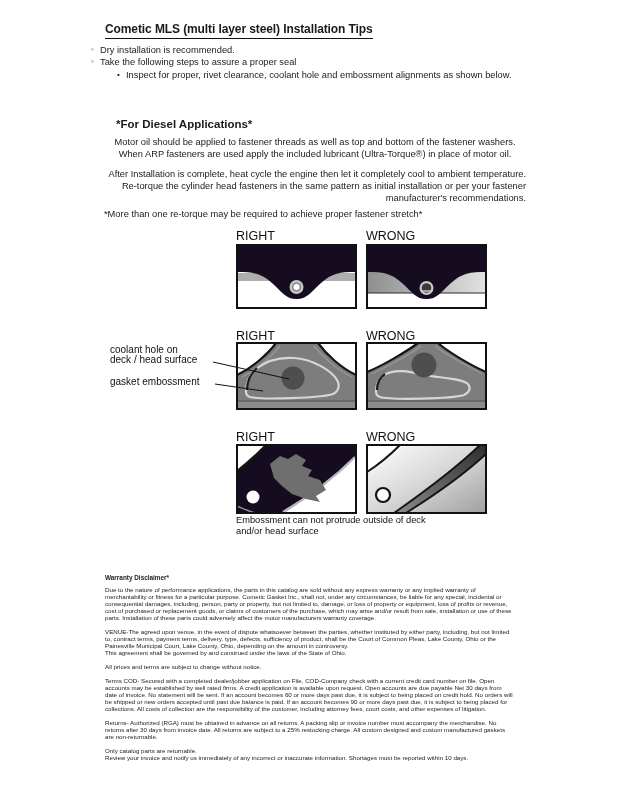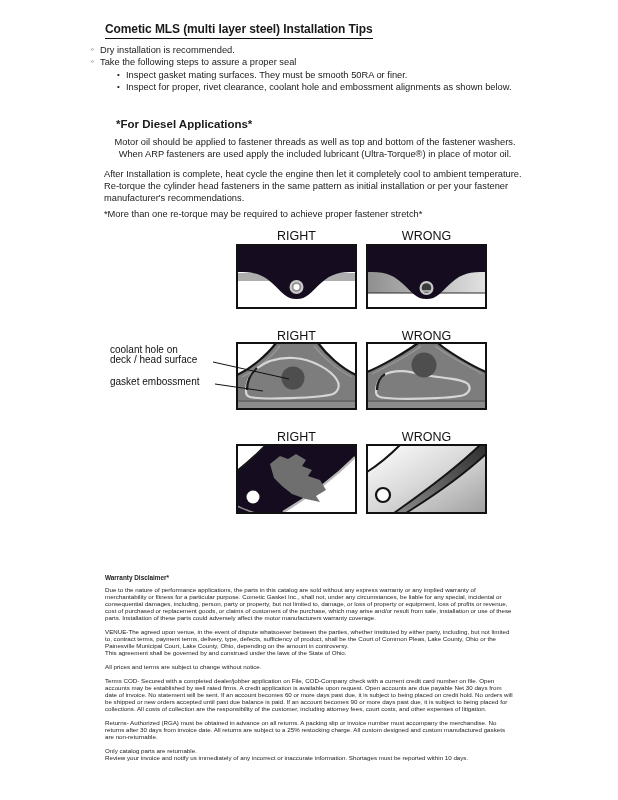--- a/index.html
+++ b/index.html
@@ -12,43 +12,42 @@
     left:105px;top:22px;font-size:12px;font-weight:bold;letter-spacing:-0.1px;
     border-bottom:1.6px solid #111;padding-bottom:2px;white-space:nowrap;
   }
   .bullets{left:91px;top:44px;font-size:9.3px;line-height:12.4px;}
   .bullet-row{white-space:nowrap;}
   .bullet-row .m{display:inline-block;width:9px;font-size:8px;vertical-align:top;line-height:12.4px;}
   .bullet-row.sub{padding-left:26px;}
   .diesel-heading{left:104px;top:118px;font-size:11.5px;font-weight:bold;margin-left:12px;}
   .para{left:104px;width:422px;font-size:9.3px;line-height:12px;}
   .p1{top:136px;text-align:center;}
-  .p2{top:168px;}
+  .p2{top:168px;text-align:right;}
   .p3{top:208px;}
-  .dlabel{font-size:12.5px;color:#111;text-align:center;width:121px;white-space:nowrap;}
+  .dlabel{font-size:12.5px;color:#111;text-align:left;width:121px;white-space:nowrap;}
   .dbox{width:121px;height:65px;}
   .caption{font-size:9.3px;color:#111;white-space:pre-line;line-height:11px;}
   .side-label{font-size:10px;line-height:10px;color:#111;}
   .disclaimer{left:105px;top:574px;width:408px;font-size:6.2px;line-height:7px;color:#222;}
   .disclaimer .dh{font-weight:bold;margin:0 0 5px 0;font-size:6.4px;}
   .disclaimer p{margin:0 0 7px 0;white-space:pre-line;}
   .pagenum{left:388px;top:760px;font-size:18px;color:#222;letter-spacing:0.2px;margin-top:48px;}
   svg{display:block;}
 </style>
 </head>
 <body>
 
 <div class="page">
 
   <div class="abs title">Cometic MLS (multi layer steel) Installation Tips</div>
 
   <div class="abs bullets">
     <div class="bullet-row"><span class="m">◦</span><span>Dry installation is recommended.</span></div>
     <div class="bullet-row"><span class="m">◦</span><span>Take the following steps to assure a proper seal</span></div>
-    <div class="bullet-row sub"><span class="m">•</span><span>Inspect gasket mating surfaces.  They must be smooth 50RA or finer.</span></div>
     <div class="bullet-row sub"><span class="m">•</span><span>Inspect for proper, rivet clearance, coolant hole and embossment alignments as shown below.</span></div>
   </div>
 
   <div class="abs diesel-heading">*For Diesel Applications*</div>
   <div class="abs para p1">Motor oil should be applied to fastener threads as well as top and bottom of the fastener washers. When ARP fasteners are used apply the included lubricant (Ultra-Torque®) in place of motor oil.</div>
   <div class="abs para p2">After Installation is complete, heat cycle the engine then let it completely cool to ambient temperature. Re-torque the cylinder head fasteners in the same pattern as initial installation or per your fastener manufacturer's recommendations.</div>
   <div class="abs para p3">*More than one re-torque may be required to achieve proper fastener stretch*</div>
 
   <div class="abs dlabel" style="left:236px;top:229px;">RIGHT</div>
   <div class="abs dlabel" style="left:366px;top:229px;">WRONG</div>
@@ -160,20 +159,22 @@
     <rect x="1" y="1" width="119" height="68" fill="url(#g3a)"></rect>
     <path d="M1,1 H34 C24,11 12,21 1,28 Z" fill="#ffffff"></path>
     <path d="M34,1 C24,11 12,21 1,28" fill="none" stroke="#141414" stroke-width="2"></path>
     <path d="M28,69 C58,48 88,26 114,1 H120 V10 C94,34 64,54 40,69 Z" fill="url(#g3b)"></path>
     <path d="M28,69 C58,48 88,26 114,1" fill="none" stroke="#141414" stroke-width="1.8"></path>
     <path d="M120,10 C94,34 64,54 40,69" fill="none" stroke="#141414" stroke-width="1.8"></path>
     <circle cx="17" cy="51" r="7" fill="#ffffff" stroke="#131313" stroke-width="2.2"></circle>
     <rect x="1" y="1" width="119" height="68" fill="none" stroke="#111111" stroke-width="2"></rect>
   </svg>
 
+  <div class="abs caption" style="left:236px;top:515px;width:240px;">Embossment can not protrude outside of deck
+and/or head surface</div>
 
   <div class="abs disclaimer">
     <p class="dh">Warranty Disclaimer*</p>
     <p>Due to the nature of performance applications, the parts in this catalog are sold without any express warranty or any implied warranty of merchantability or fitness for a particular purpose.  Cometic Gasket Inc., shall not, under any circumstances, be liable for any special, incidental or consequential damages, including, person, party or property, but not limited to, damage, or loss of property or equipment, loss of profits or revenue, cost of purchased or replacement goods, or claims of customers of the purchase, which may arise and/or result from sale, installation or use of these parts.  Installation of these parts could adversely affect the motor manufacturers warranty coverage.</p>
     <p>VENUE-The agreed upon venue, in the event of dispute whatsoever between the parties, whether instituted by either party, including, but not limited to, contract terms, payment terms, delivery, type, defects, sufficiency of product, shall be the Court of Common Pleas, Lake County, Ohio or the Painesville Municipal Court, Lake County, Ohio, depending on the amount in controversy.
 This agreement shall be governed by and construed under the laws of the State of Ohio.</p>
     <p>All prices and terms are subject to change without notice.</p>
     <p>Terms COD- Secured with a completed dealer/jobber application on File, COD-Company check with a current credit card number on file.  Open accounts may be established by well rated firms.  A credit application is available upon request.  Open accounts are due payable Net 30 days from date of invoice.  No statement will be sent.  If an account becomes 60 or more days past due, it is subject to being placed on credit hold.  No orders will be shipped or new orders accepted until past due balance is paid.  If an account becomes 90 or more days past due, it is subject to being placed for collections.  All costs of collection are the responsibility of the customer, including attorney fees, court costs, and other expenses of litigation.</p>
     <p>Returns- Authorized (RGA) must be obtained in advance on all returns.  A packing slip or invoice number must accompany the merchandise.  No returns after 30 days from invoice date.  All returns are subject to a 25% restocking charge.  All custom designed and custom manufactured gaskets are non-returnable.</p>
     <p>Only catalog parts are returnable.

